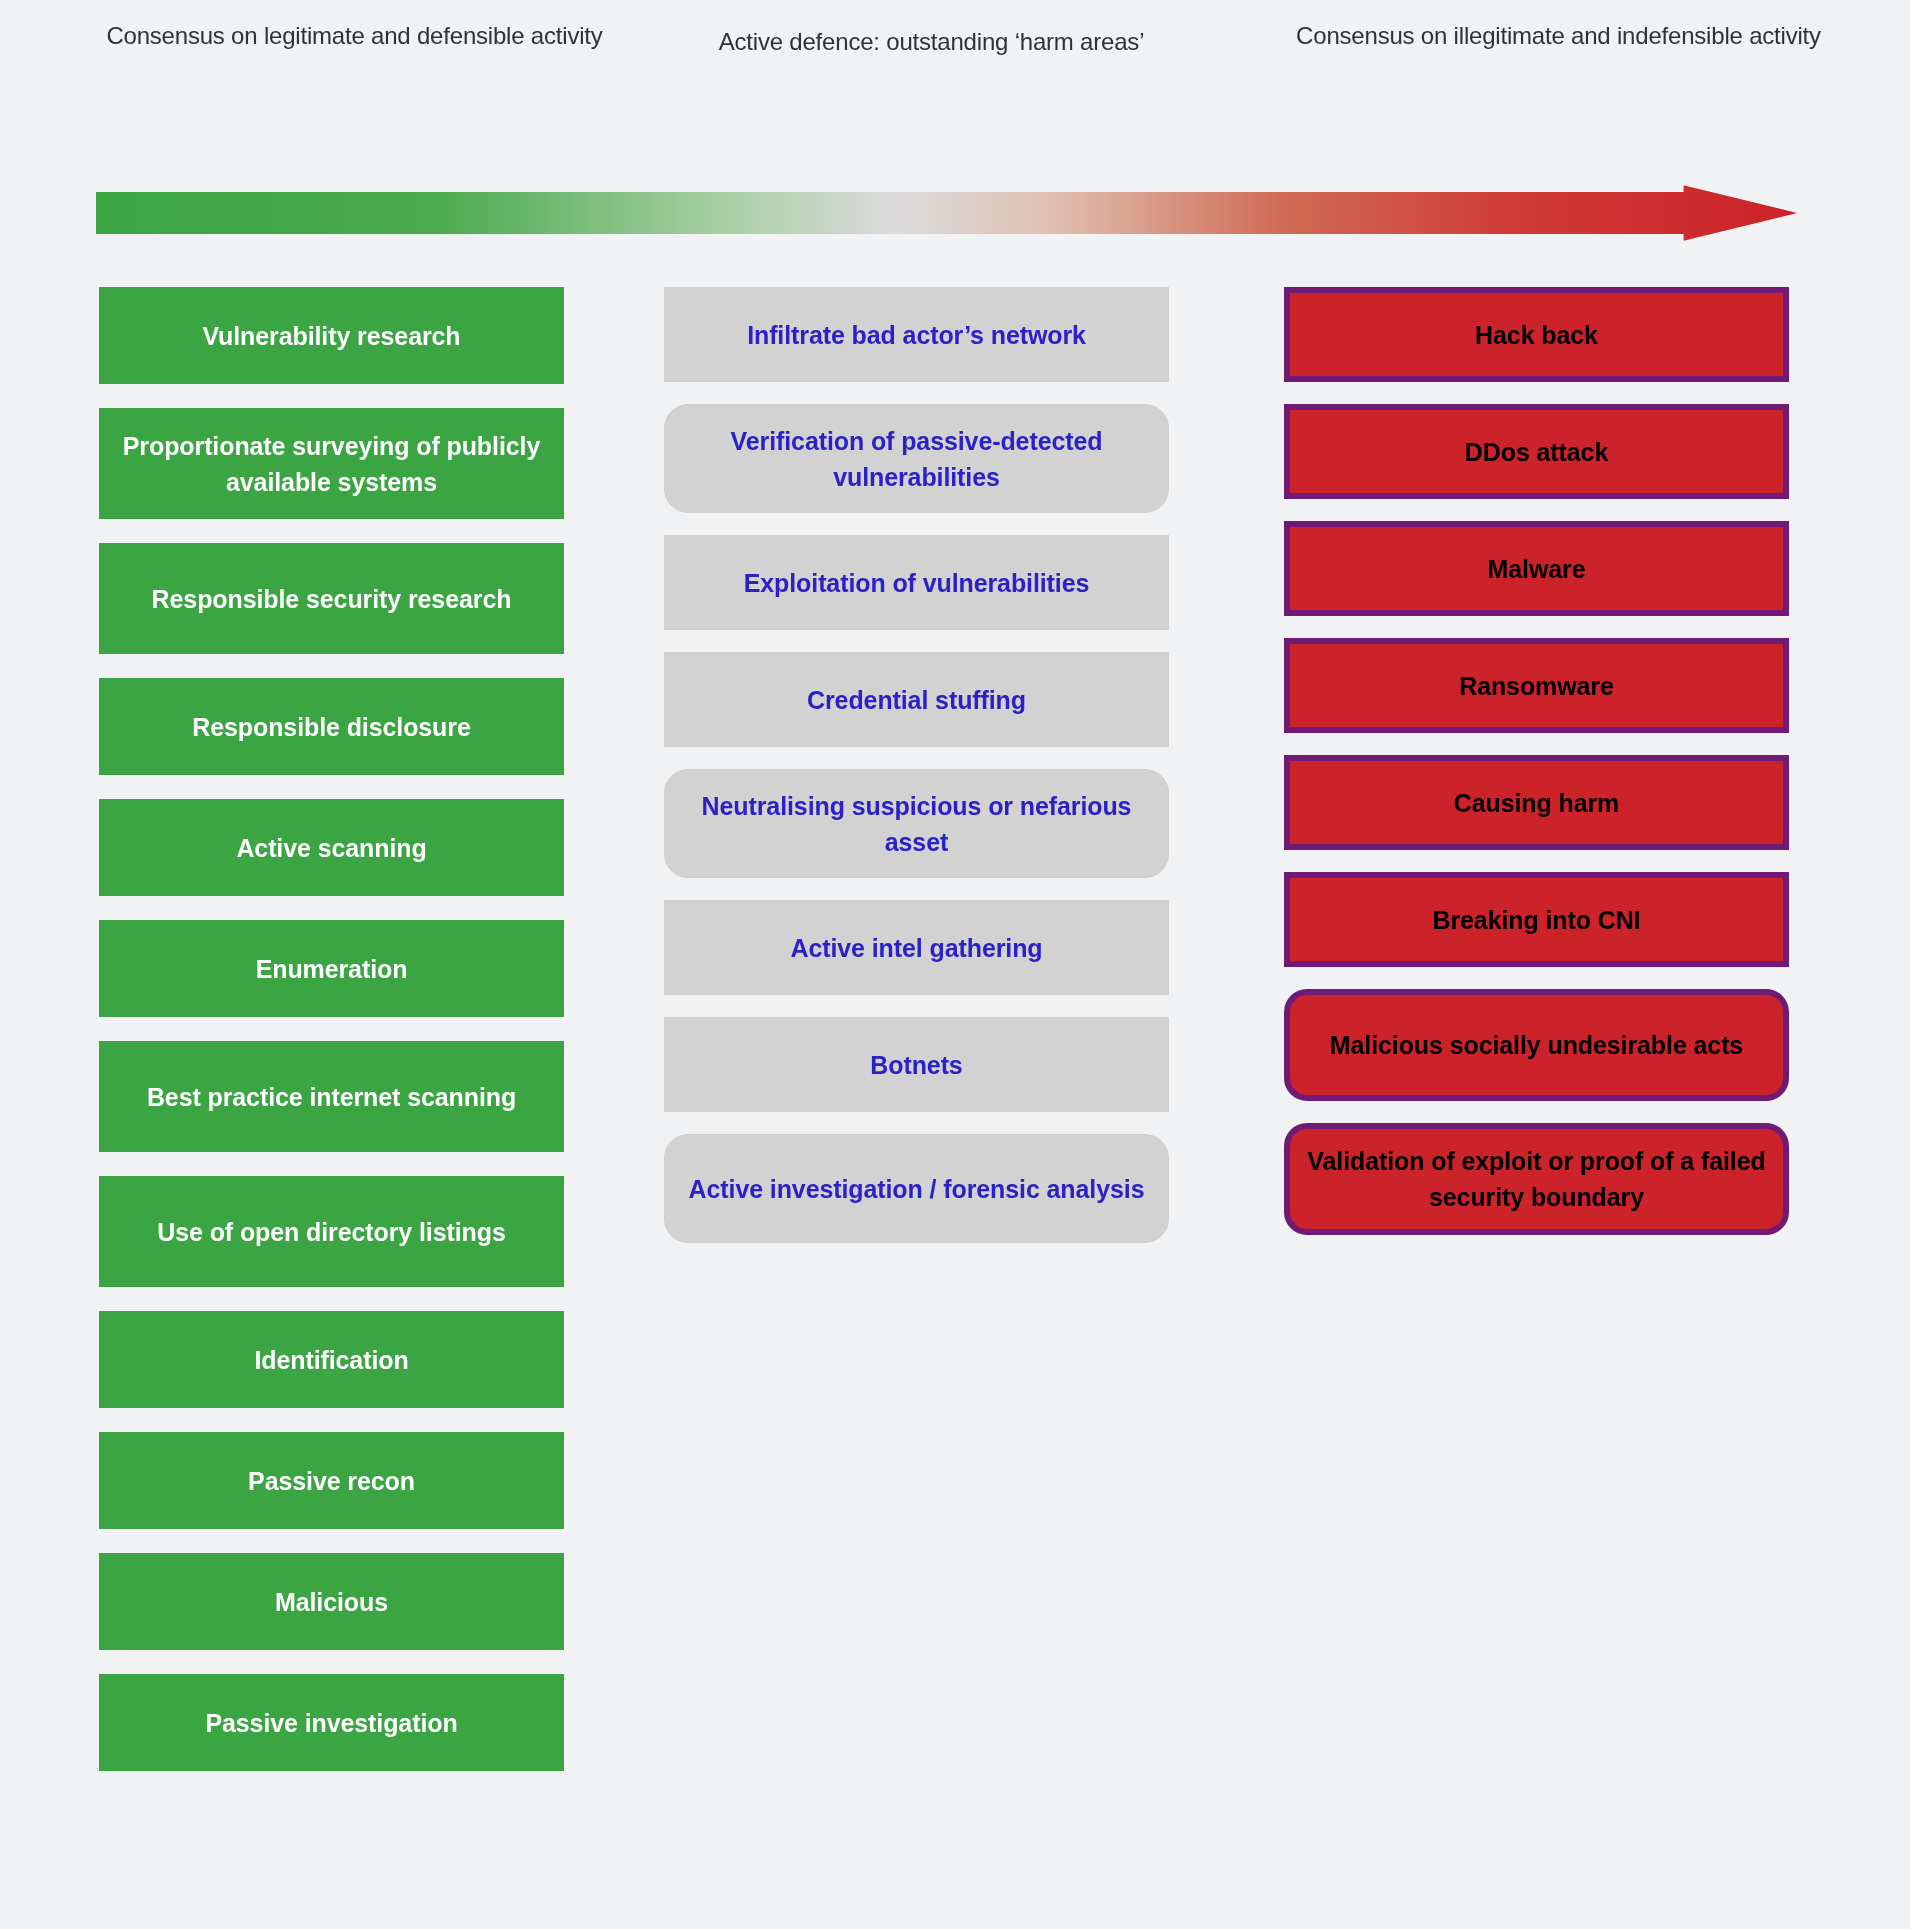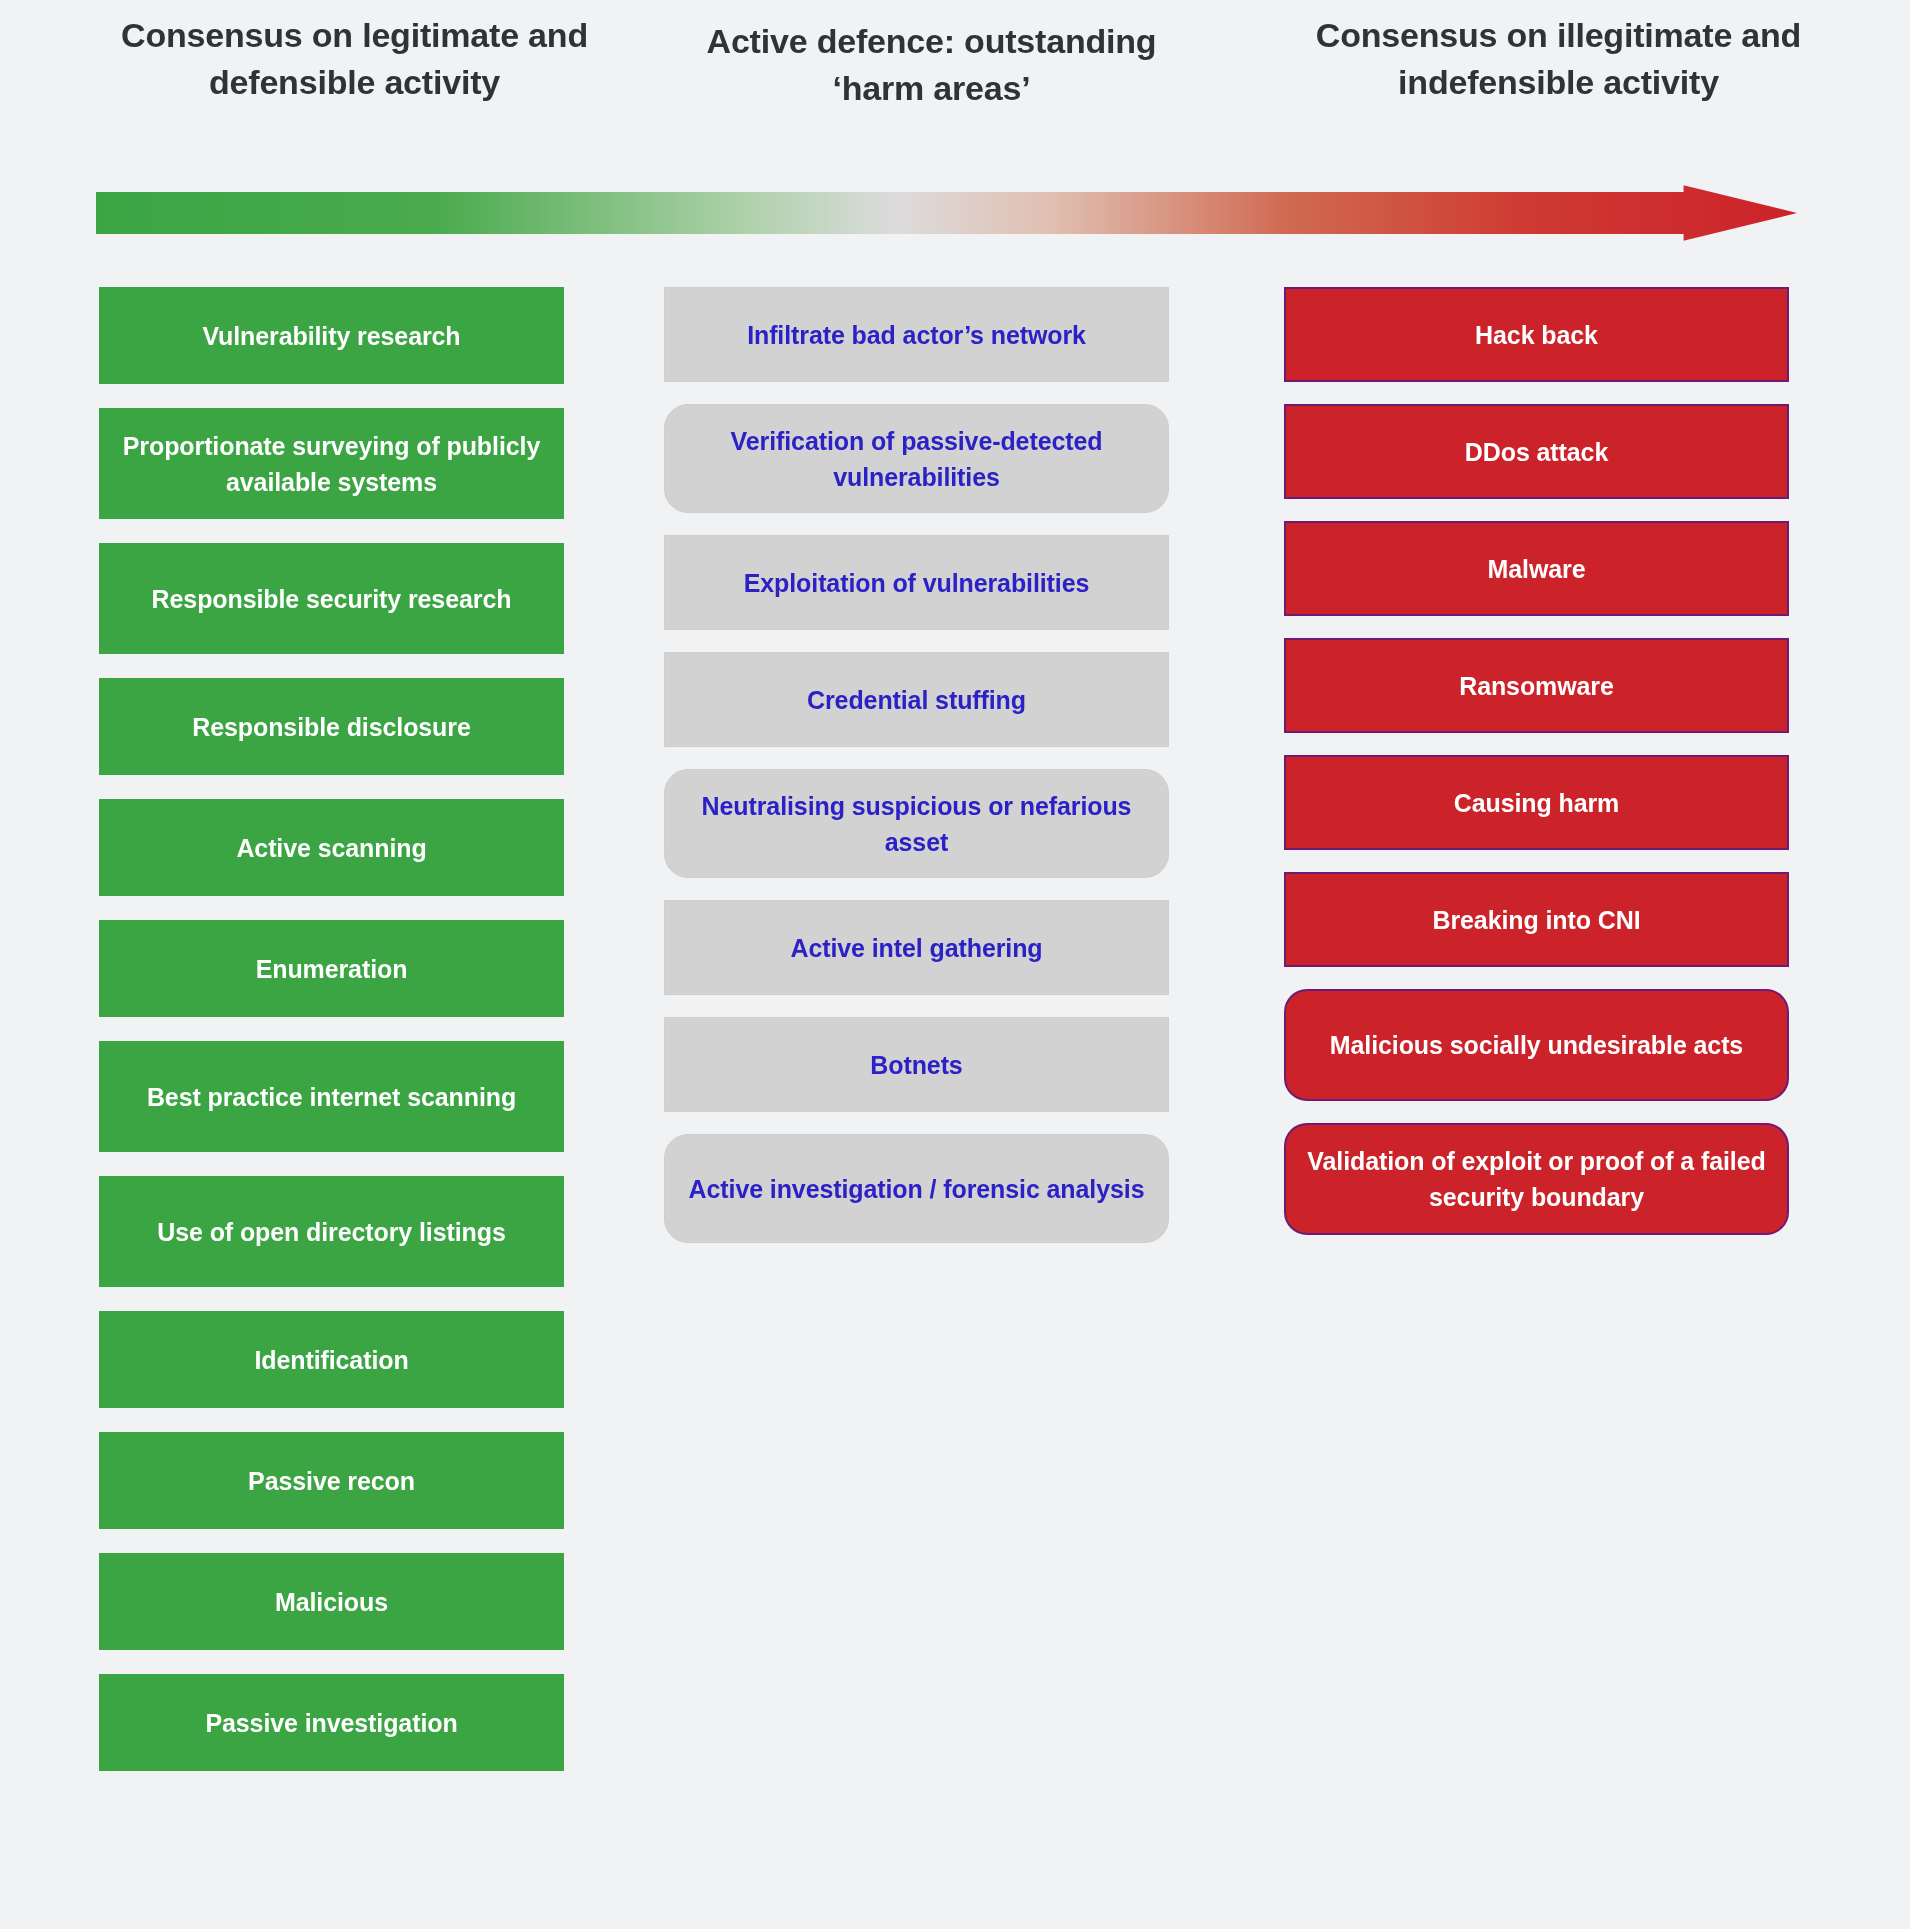--- a/index.html
+++ b/index.html
@@ -27,22 +27,22 @@
     position: absolute;
     top: 0;
     left: 0;
     width: 1910px;
     height: 179px;
   }
   .col-header {
     position: absolute;
     text-align: center;
     color: #2e3338;
-    font-weight: bold;
-    font-size: 34px;
+    font-weight: normal;
+    font-size: 24px;
     line-height: 47px;
     letter-spacing: -0.2px;
   }
   .col-header.h-green  { left: 96px;   width: 517px; top: 12px; }
   .col-header.h-grey   { left: 673px;  width: 517px; top: 18px; }
   .col-header.h-red    { left: 1290px; width: 537px; top: 12px; }
 
   
   .arrow-wrap {
     position: absolute;
@@ -91,23 +91,23 @@
     border: 1px solid #3ba544;
   }
   .col-grey .chip {
     background: #d2d2d2;
     color: #2a21c6;
     margin-bottom: 22px;
     border: 1px solid #cfcfcf;
   }
   .col-red .chip {
     background: #cc2229;
-    color: #ffffff;
+    color: #000000;
     margin-bottom: 22px;
-    border: 2px solid #701a75;
+    border: 6px solid #701a75;
   }
   .col-grey .chip.one-line { height: 95px; }
   .col-grey .chip.two-line { height: 109px; border-radius: 24px; }
   .col-red .chip.one-line  { height: 95px; }
   .col-red .chip.two-line  { height: 112px; border-radius: 23px; }
 </style>
 </head>
 <body>
 
 <div class="page">

